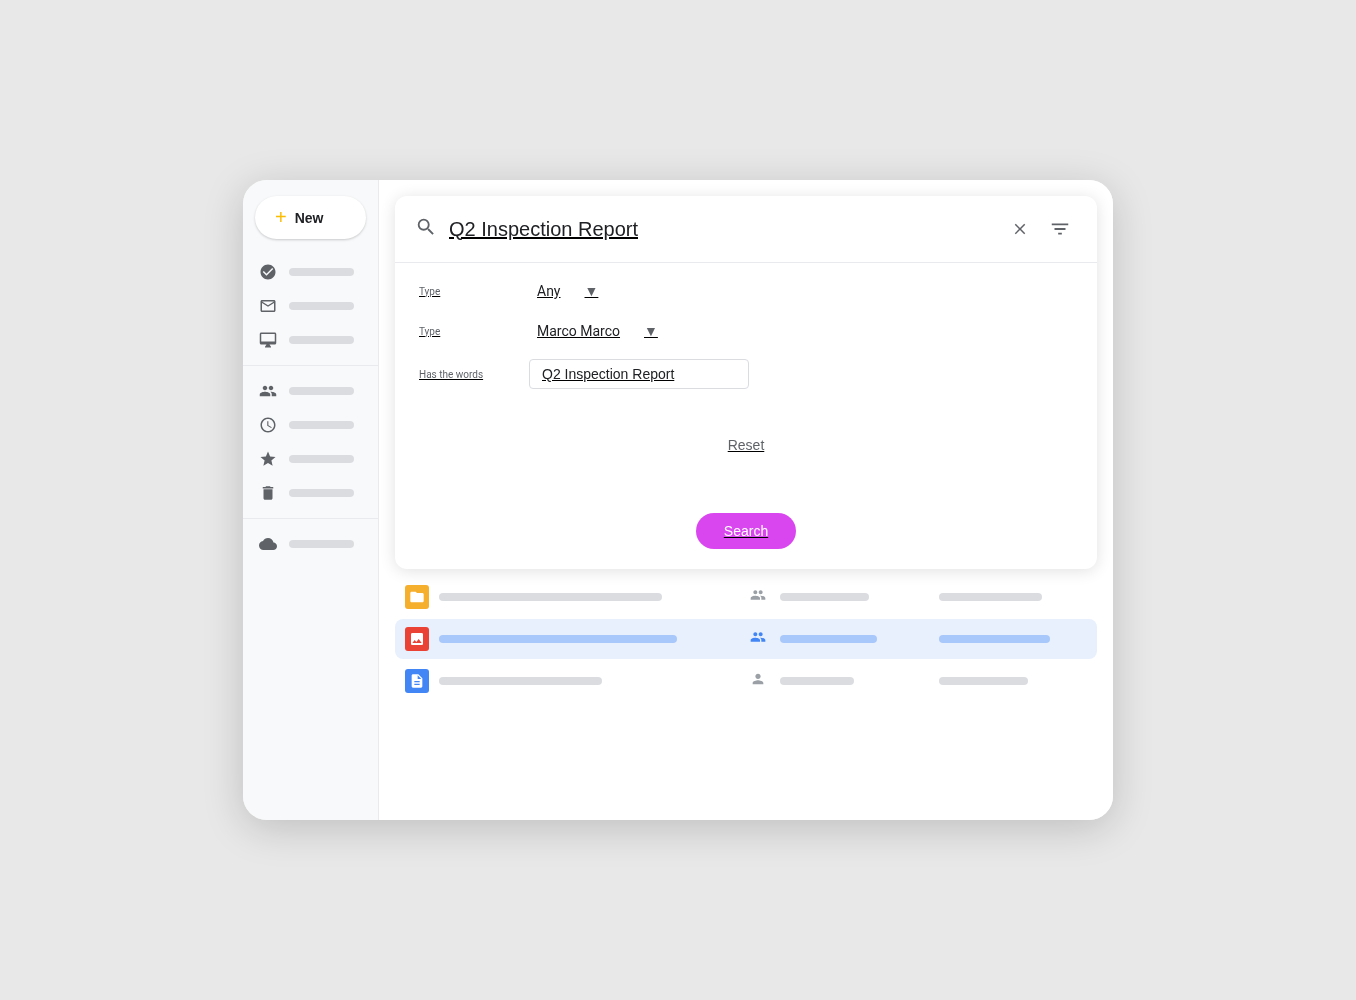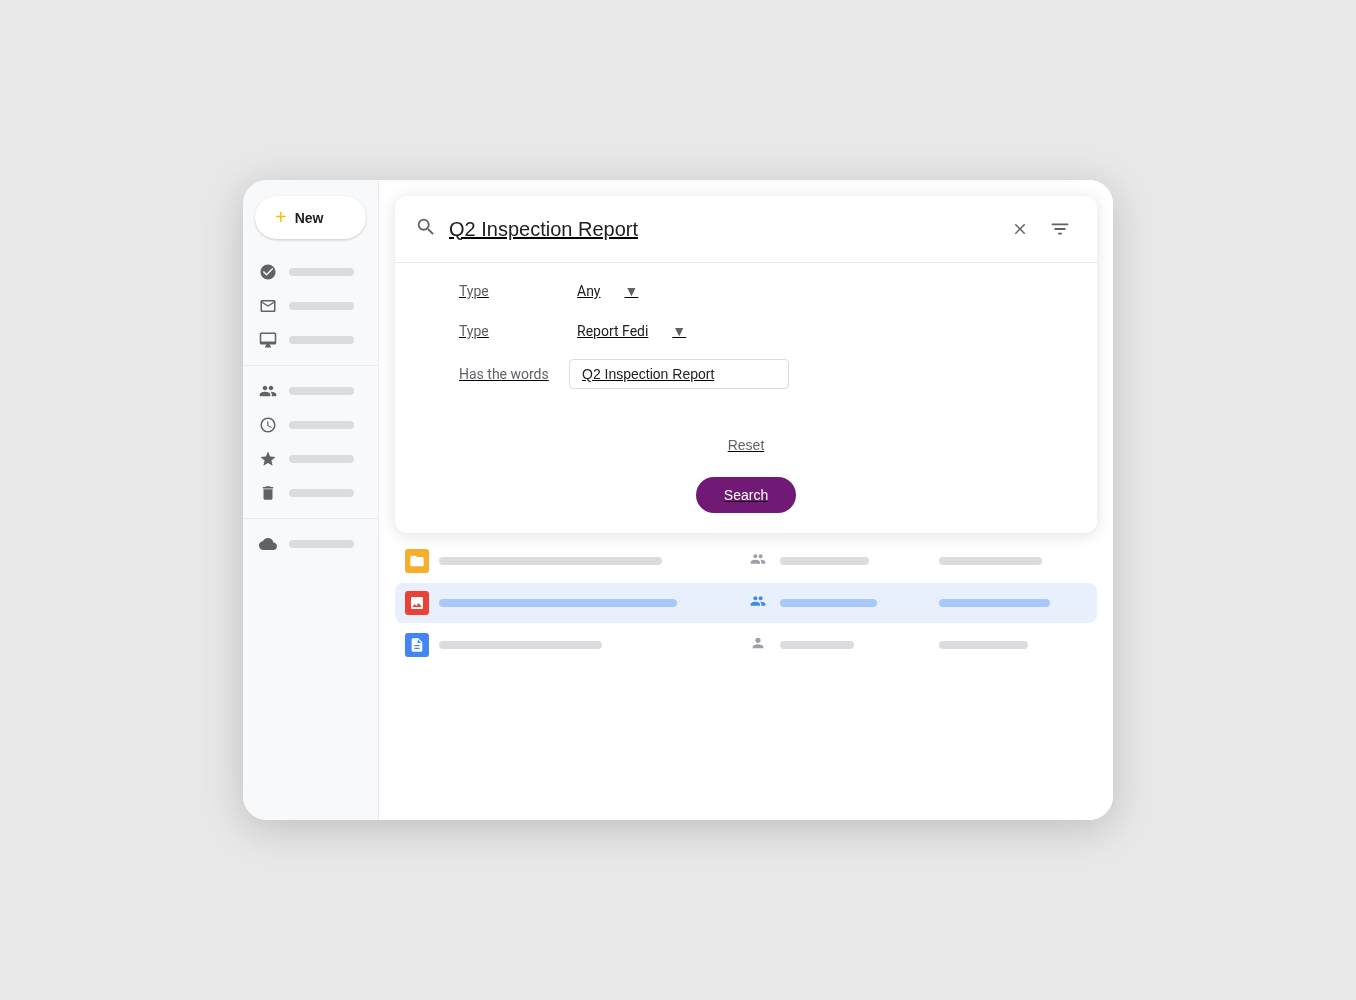--- a/index.html
+++ b/index.html
@@ -175,24 +175,23 @@
     }
 
     .filter-row {
       display: flex;
       align-items: center;
       margin-bottom: 16px;
     }
 
     .filter-label {
       width: 110px;
-      font-size: 14px;
+      font-size: 10px;
       color: #5f6368;
       font-weight: 400;
-      margin-left: 40px;
     }
 
     .filter-select {
       display: flex;
       align-items: flex-start;
       gap: 24px;
       font-size: 14px;
       color: #202124;
       cursor: pointer;
       padding: 4px 8px;
@@ -222,28 +221,29 @@
       background: none;
       border: none;
       font-size: 14px;
       color: #5f6368;
       cursor: pointer;
       padding: 8px 12px;
       border-radius: 4px;
     }
 
     .search-btn {
-      background: #701a75;
+      background: #d946ef;
       color: #fff;
       border: none;
       border-radius: 24px;
       padding: 10px 28px;
       font-size: 14px;
       font-weight: 500;
       cursor: pointer;
+      margin-top: 36px;
     }
 
     
     .file-list {
       padding: 8px 16px;
       flex: 1;
     }
 
     .file-row {
       display: flex;
@@ -388,21 +388,21 @@
           <span class="filter-label">Type</span>
           <div class="filter-select">
             <span>Any</span>
             <span class="chevron-down">▼</span>
           </div>
         </div>
 
         <div class="filter-row">
           <span class="filter-label">Type</span>
           <div class="filter-select">
-            <span>Report Fedi</span>
+            <span>Marco Marco</span>
             <span class="chevron-down">▼</span>
           </div>
         </div>
 
         <div class="filter-row">
           <span class="filter-label">Has the words</span>
           <input class="filter-input" type="text" value="Q2 Inspection Report" style="">
         </div>
       </div>
 

